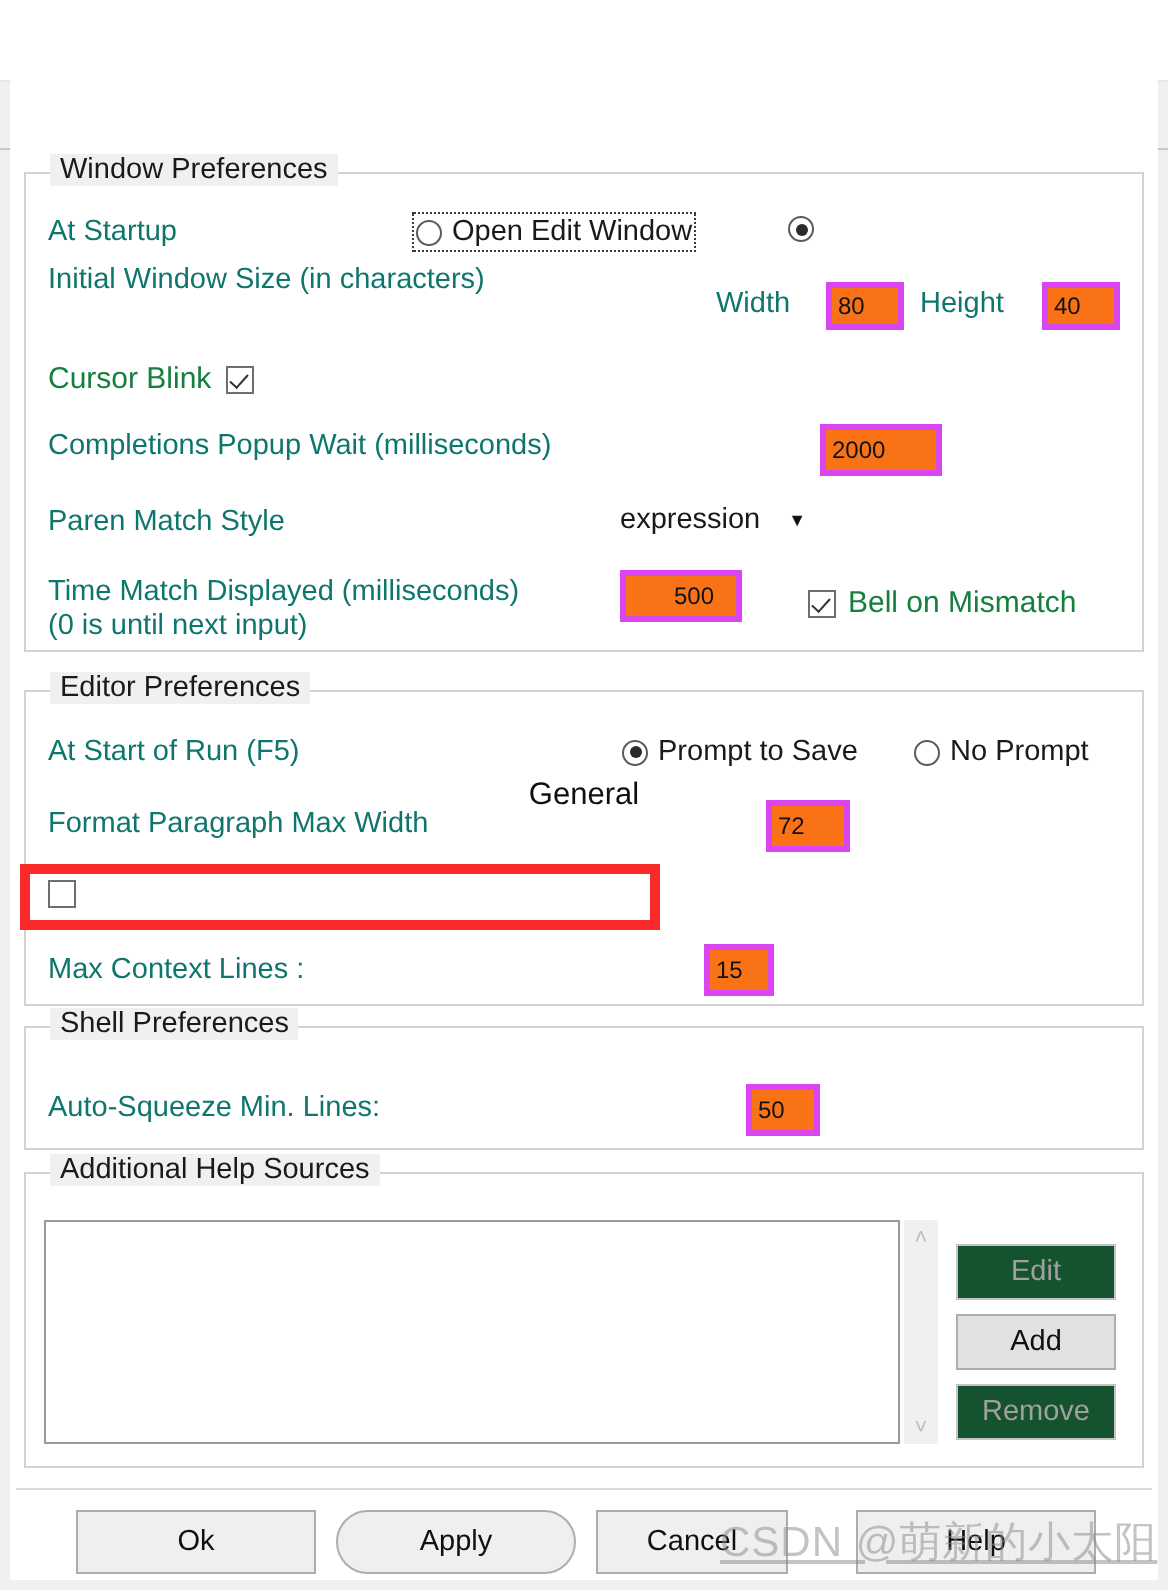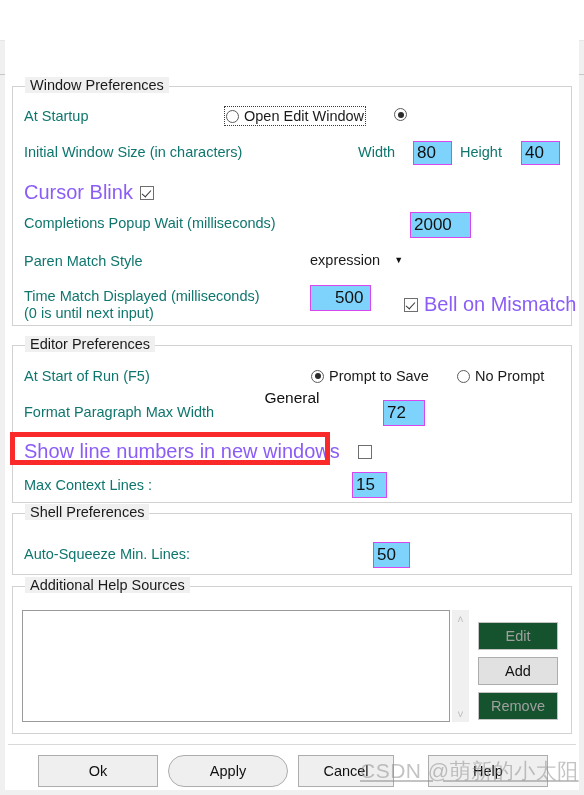--- a/index.html
+++ b/index.html
@@ -117,25 +117,25 @@
   .lbl {
     position: absolute;
     font-size: 14.5px;
     color: #0f766e;
     white-space: nowrap;
   }
 
   
   .entry {
     position: absolute;
-    background: #7dd3fc;
-    border: 1px solid #d946ef;
+    background: #f97316;
+    border: 3px solid #d946ef;
     box-sizing: border-box;
     font-family: "Liberation Sans", sans-serif;
-    font-size: 17px;
+    font-size: 12px;
     color: #111;
     padding: 0 3px;
     display: flex;
     align-items: center;
     outline: none;
   }
 
   
   .radio-wrap {
     position: absolute;
@@ -184,21 +184,21 @@
   }
   .cbox.on::after {
     content: "";
     position: absolute;
     left: 3px; top: 1px;
     width: 4px; height: 8px;
     border: solid #333;
     border-width: 0 1.6px 1.6px 0;
     transform: rotate(42deg);
   }
-  .check-label { font-size: 20px; color: #8b5cf6; margin-left: 6px; }
+  .check-label { font-size: 15px; color: #15803d; margin-left: 6px; }
   .check-label.left { margin-left: 0; margin-right: 7px; }
 
   
   .dropdown {
     position: absolute;
     display: flex;
     align-items: center;
     white-space: nowrap;
     font-size: 14.5px;
     color: #1a1a1a;
@@ -303,29 +303,29 @@
 
 <div class="redbox-general">
   <div class="inner">General</div>
 </div>
 
 <div class="group" style="left:12px; top:86px; width:560px; height:240px;">
   <span class="group-title">Window Preferences</span>
 </div>
 
 <span class="lbl" style="left:24px; top:108px;">At Startup</span>
-<div class="radio-wrap focused" style="left:226px; top:108px;">
+<div class="radio-wrap focused" style="left:208px; top:108px;">
   <span class="radio"></span>
   <span class="radio-label">Open Edit Window</span>
 </div>
 <div class="radio-wrap" style="left:394px; top:108px;">
   <span class="radio on"></span>
 </div>
 
-<span class="lbl" style="left:24px; top:144px;">Initial Window Size  (in characters)</span>
+<span class="lbl" style="left:24px; top:132px;">Initial Window Size  (in characters)</span>
 <span class="lbl" style="left:358px; top:144px;">Width</span>
 <div class="entry" style="left:413px; top:141px; width:39px; height:24px;">80</div>
 <span class="lbl" style="left:460px; top:144px;">Height</span>
 <div class="entry" style="left:521px; top:141px; width:39px; height:24px;">40</div>
 
 <div class="check-wrap" style="left:24px; top:181px;">
   <span class="check-label left">Cursor Blink</span>
   <span class="cbox on"></span>
 </div>
 
@@ -357,21 +357,20 @@
 </div>
 <div class="radio-wrap" style="left:457px; top:368px;">
   <span class="radio"></span>
   <span class="radio-label">No Prompt</span>
 </div>
 
 <span class="lbl" style="left:24px; top:404px;text-align:right;">Format Paragraph Max Width</span>
 <div class="entry" style="left:383px; top:400px; width:42px; height:26px;">72</div>
 
 <div class="check-wrap" style="left:24px; top:440px;">
-  <span class="check-label left" style="margin-right:18px;">Show line numbers in new windows</span>
   <span class="cbox"></span>
 </div>
 <div class="redbox" style="left:10px; top:432px; width:320px; height:33px;"></div>
 
 <span class="lbl" style="left:24px; top:477px;">Max Context Lines :</span>
 <div class="entry" style="left:352px; top:472px; width:35px; height:26px;">15</div>
 
 <div class="group" style="left:12px; top:513px; width:560px; height:62px;">
   <span class="group-title">Shell Preferences</span>
 </div>

